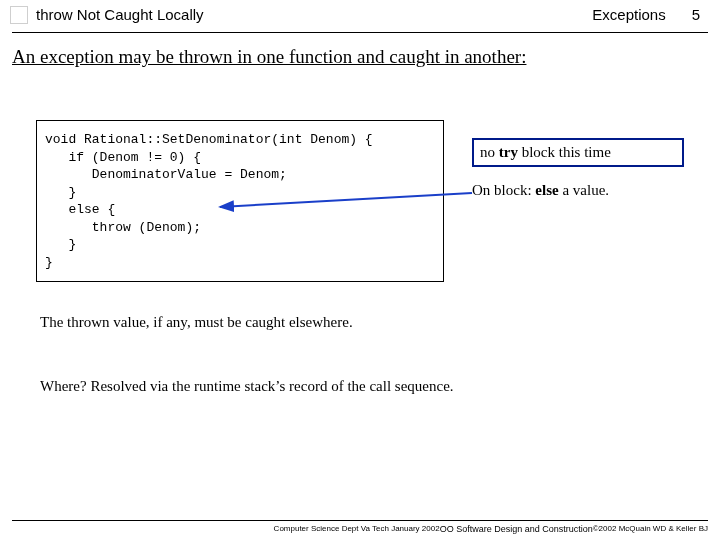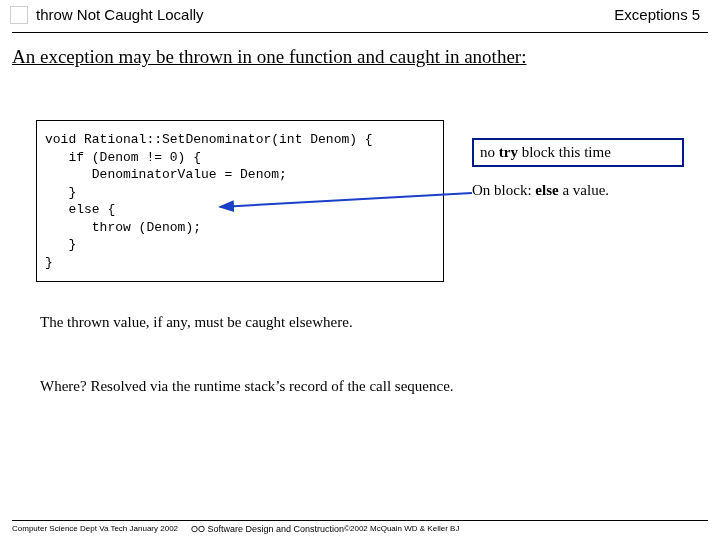--- a/index.html
+++ b/index.html
@@ -23,21 +23,21 @@
     justify-content: space-between;
   }
   .header-title {
     font-family: Arial, Helvetica, sans-serif;
     font-size: 15px;
   }
   .header-right {
     font-family: Arial, Helvetica, sans-serif;
     font-size: 15px;
     display: flex;
-    gap: 4px;
+    gap: 26px;
     align-items: baseline;
   }
   .rule {
     position: absolute;
     top: 32px;
     left: 12px;
     right: 12px;
     border-top: 1px solid #000;
   }
   .bullet-icon {
@@ -106,28 +106,27 @@
     font-size: 15px;
   }
   .footer {
     position: absolute;
     bottom: 6px;
     left: 12px;
     right: 12px;
     border-top: 1px solid #000;
     display: flex;
     align-items: flex-start;
-    justify-content: flex-start;
+    justify-content: flex-end;
     font-family: Arial, Helvetica, sans-serif;
     font-size: 8px;
     padding-top: 3px;
   }
   .footer .center {
     font-size: 9px;
-    margin-left: 13px;
   }
 </style>
 </head>
 <body>
 
 <div class="bullet-icon"></div>
 
 <div class="header">
   <div class="header-title">throw Not Caught Locally</div>
   <div class="header-right">

